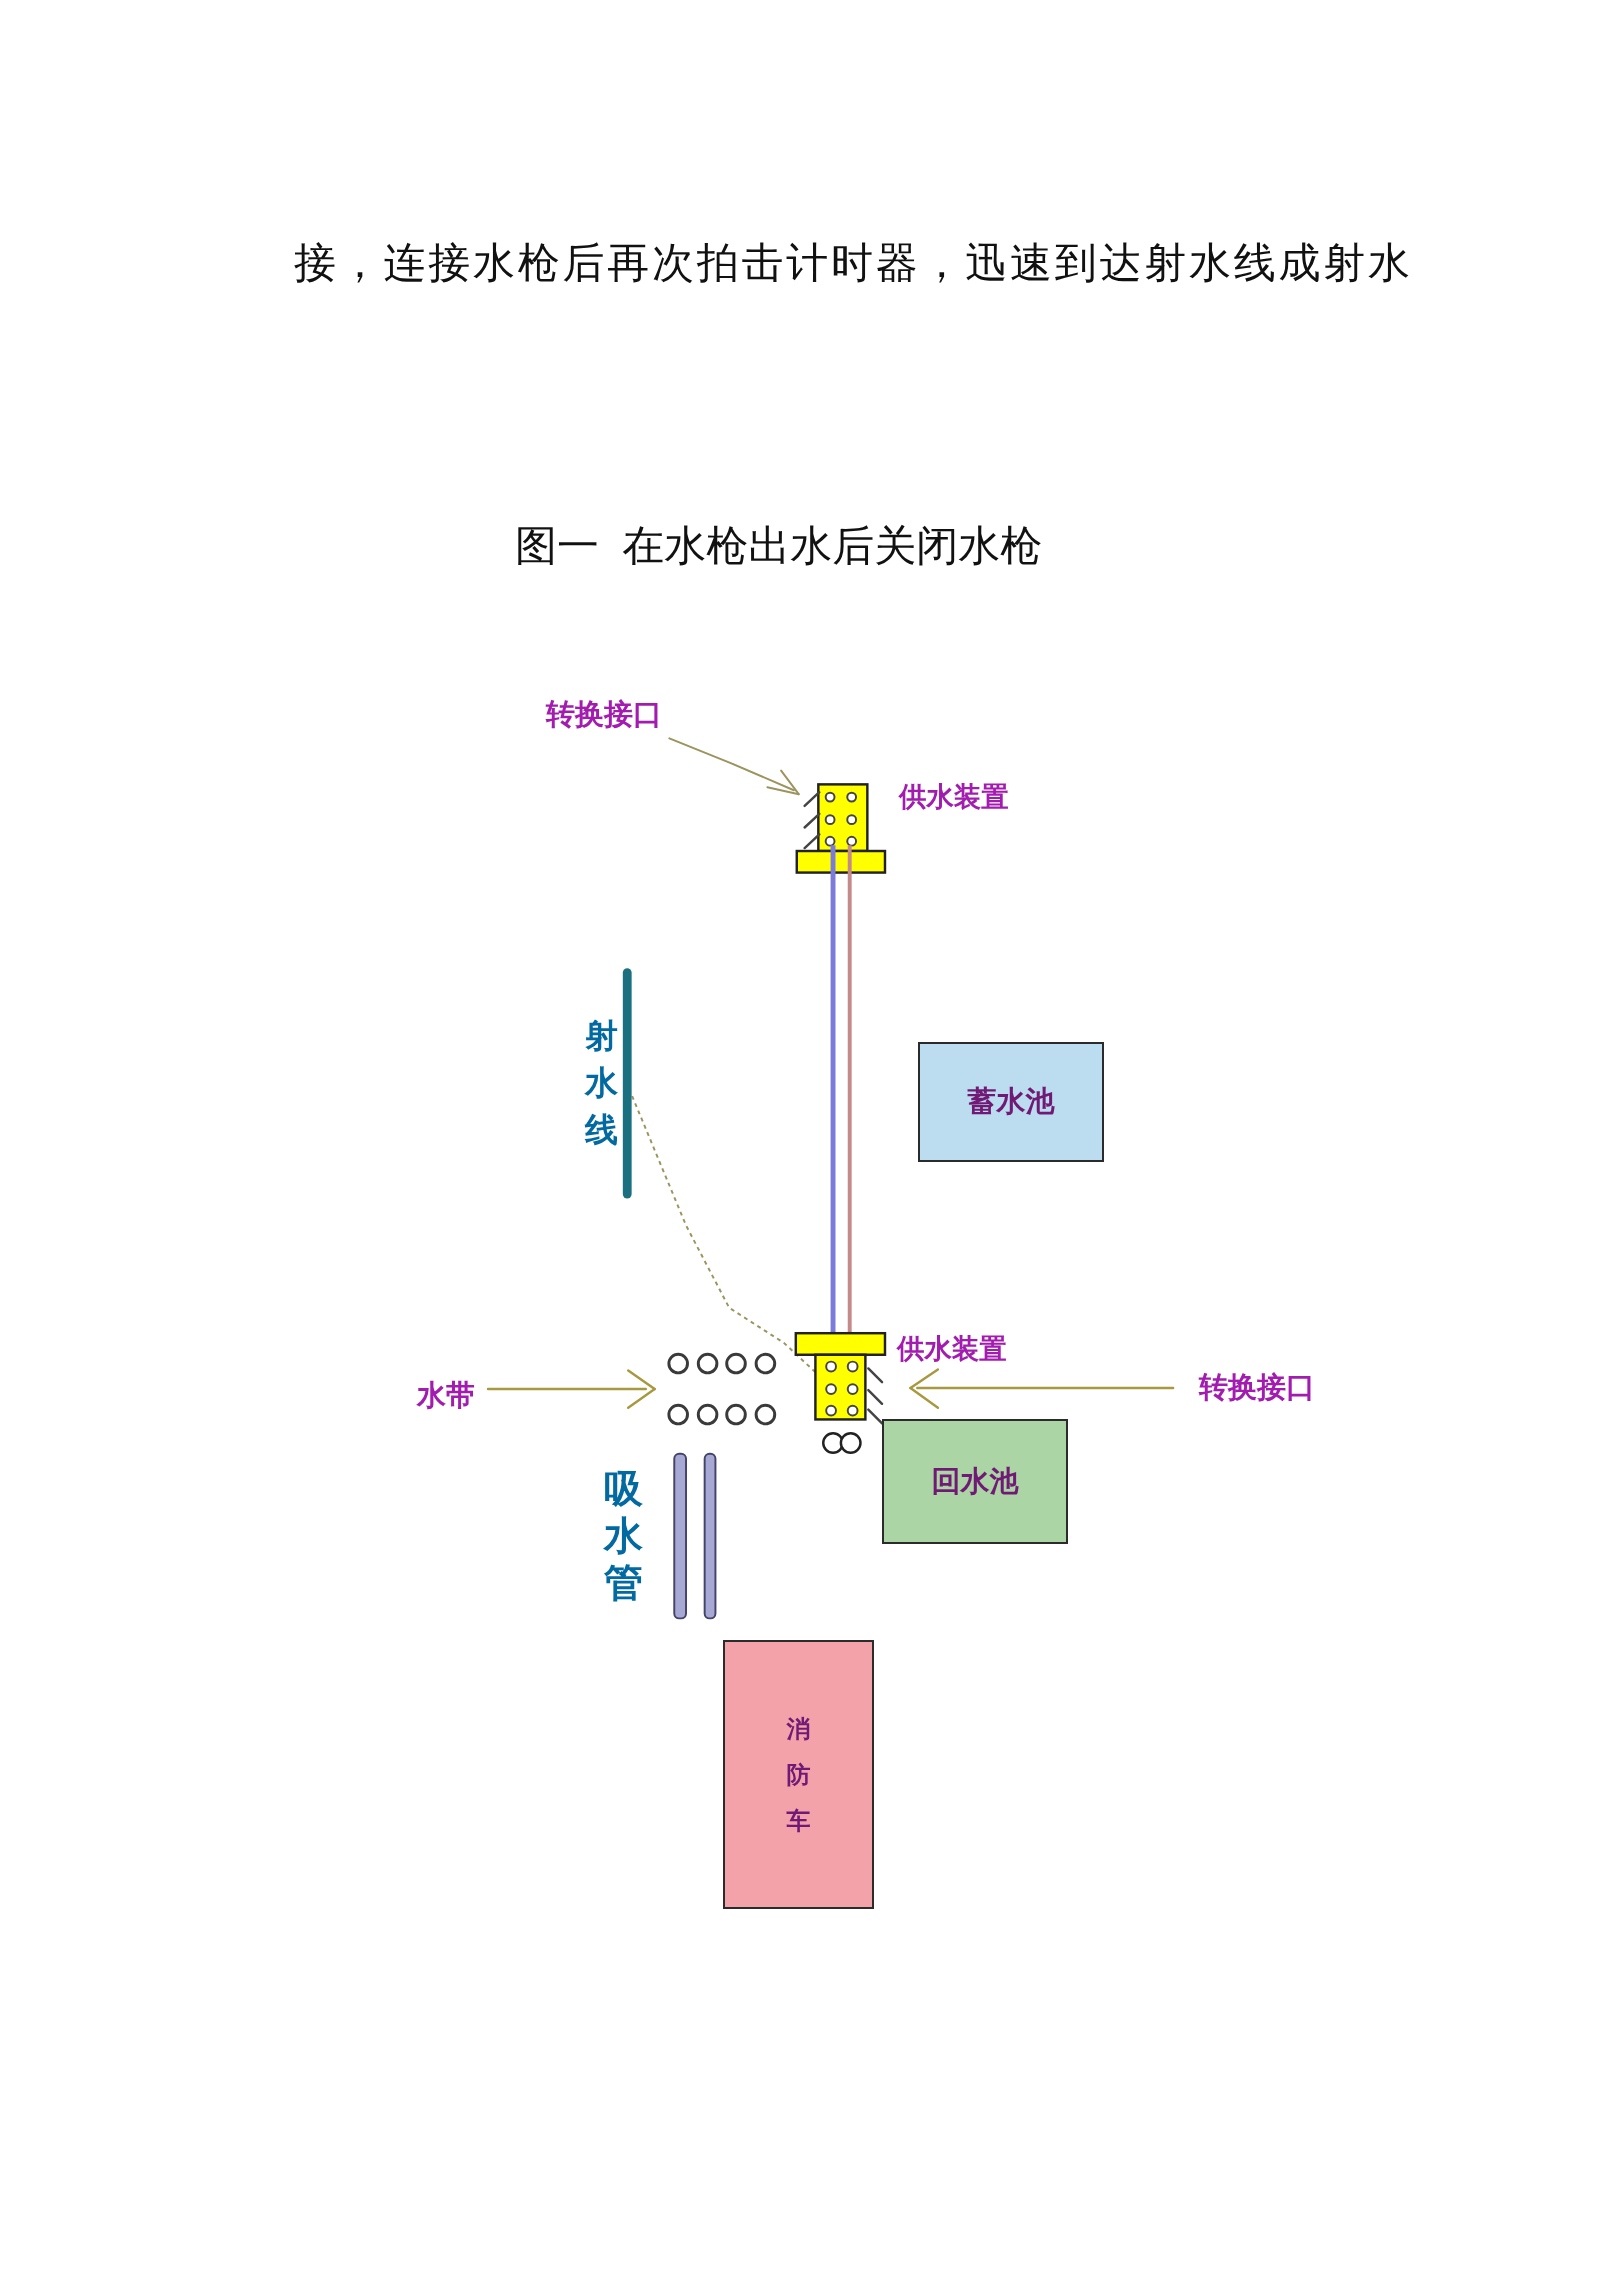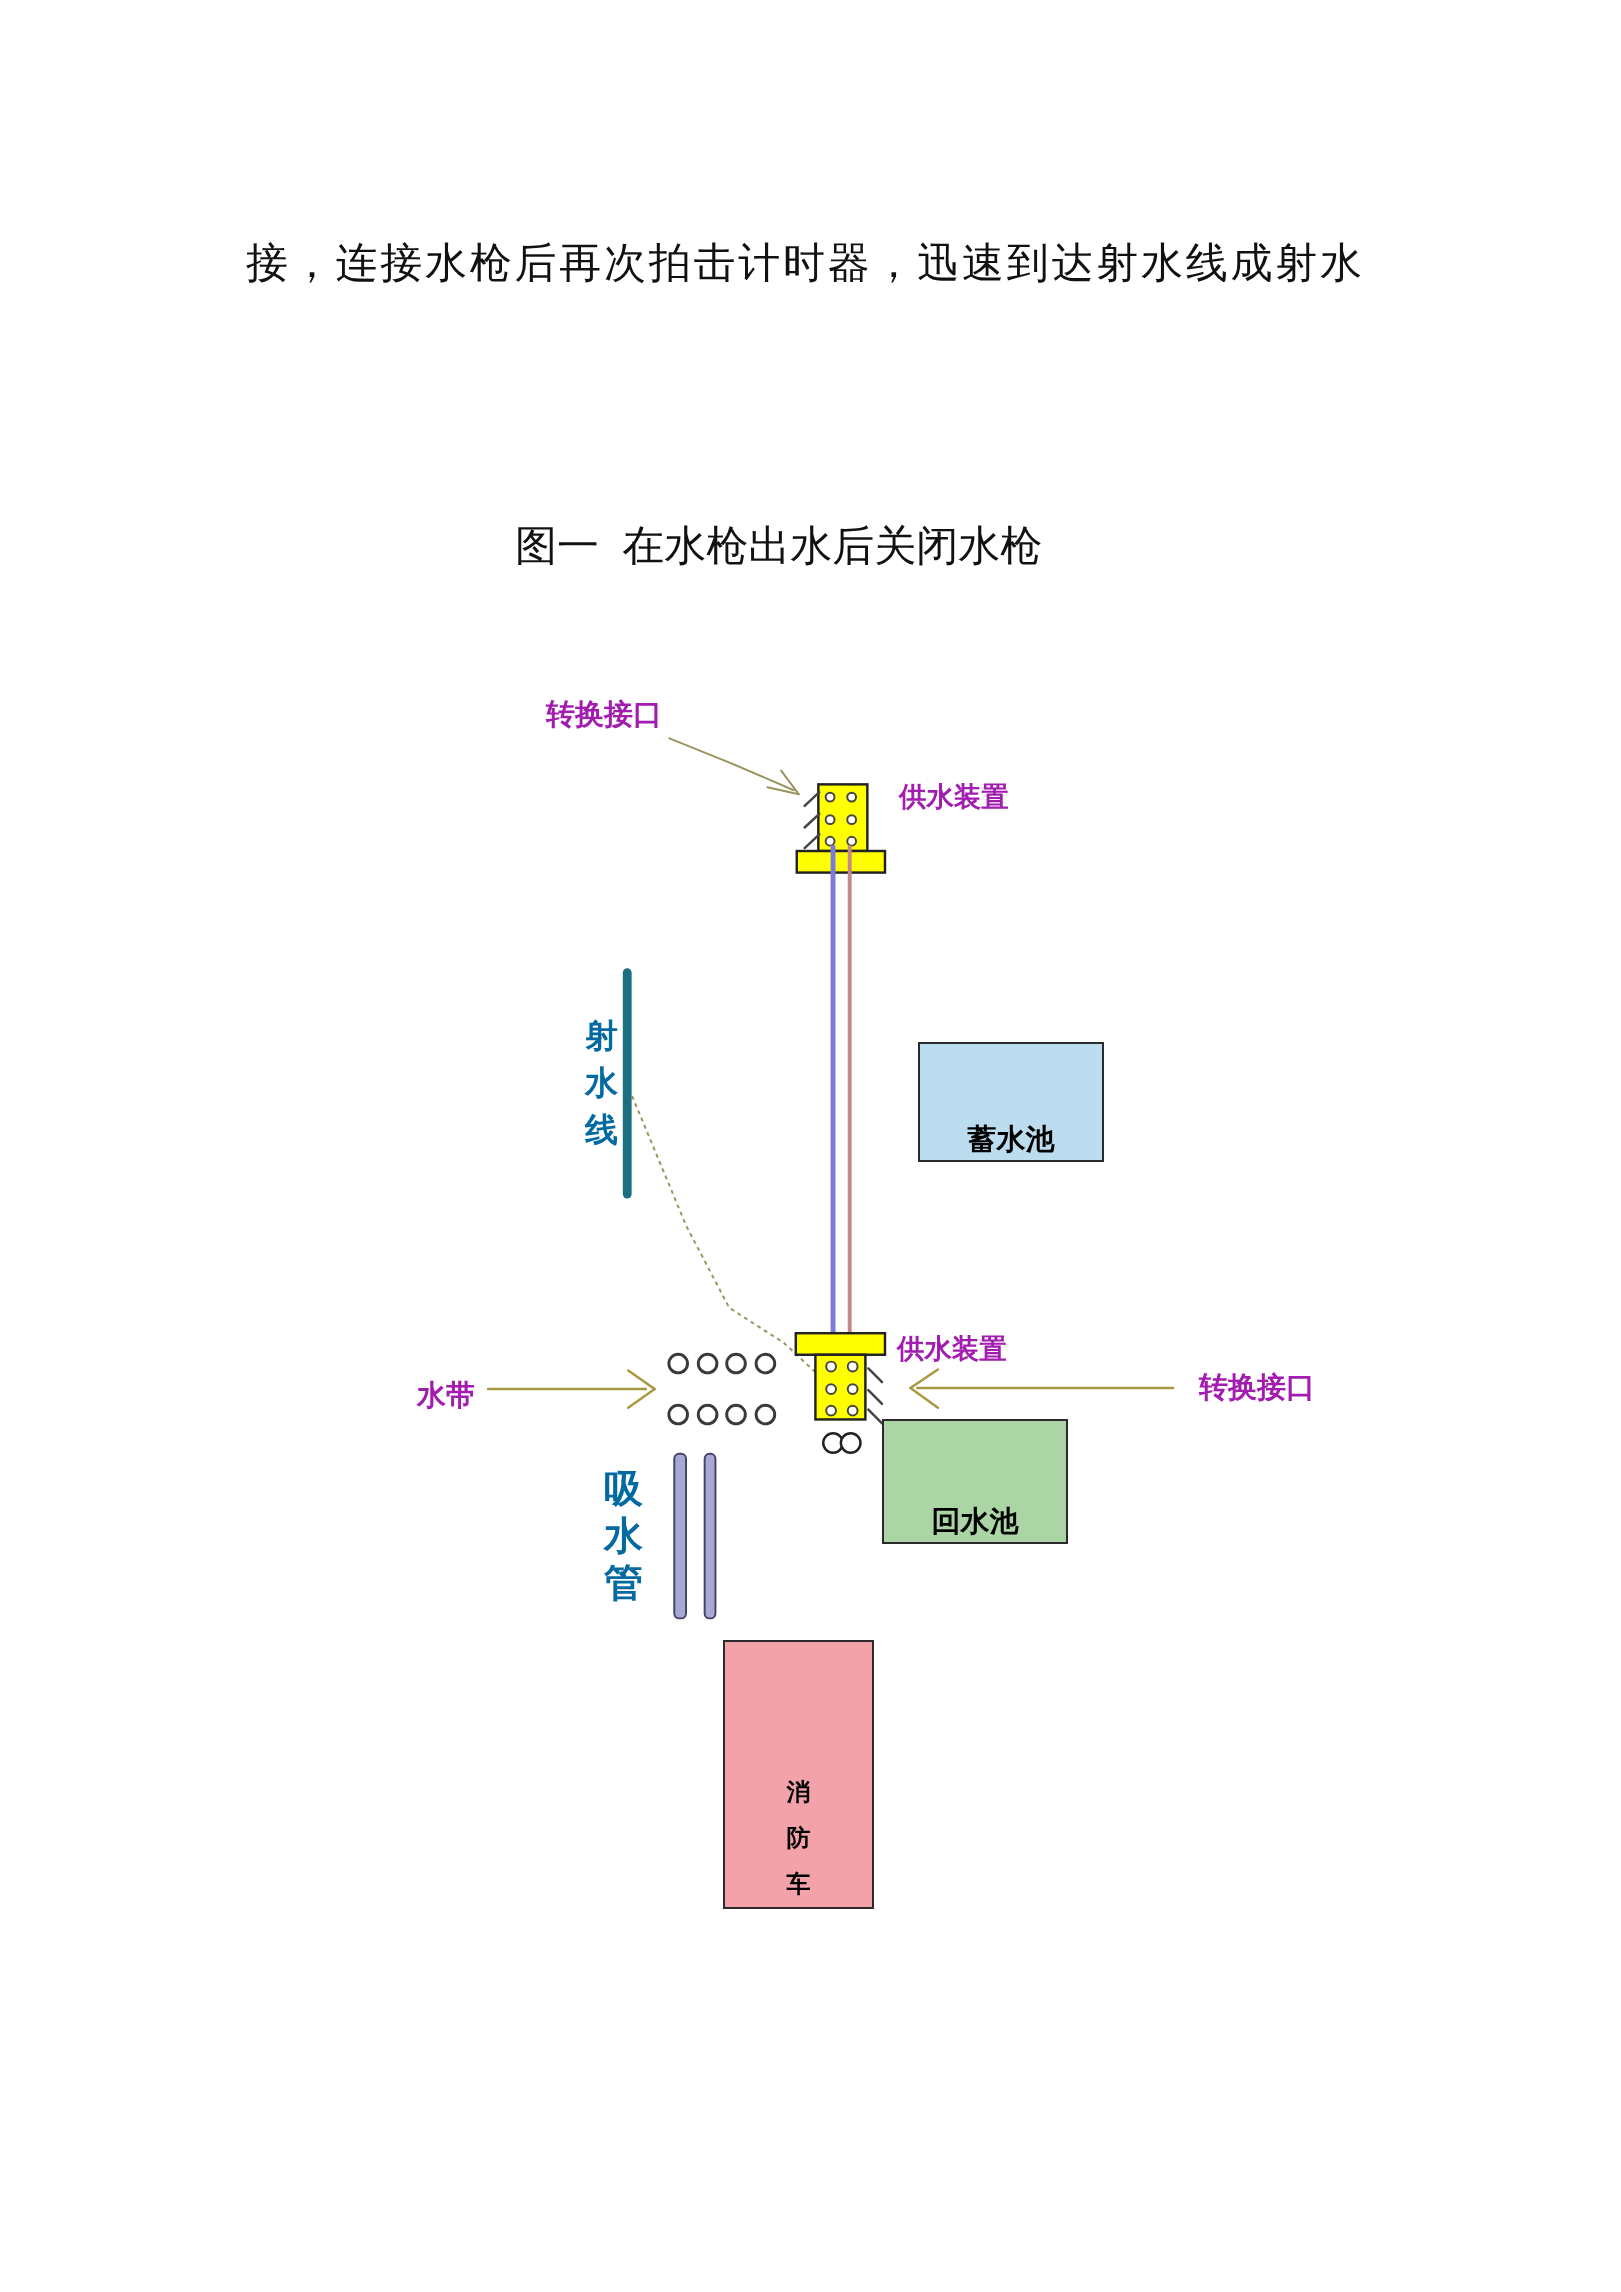--- a/index.html
+++ b/index.html
@@ -9,36 +9,36 @@
     background:#ffffff;
     font-family:"Liberation Sans","DejaVu Sans",sans-serif;
     color:#111111;
     overflow:hidden;
   }
   .body-line{
     position:absolute;left:246px;width:1117px;
     font-size:42px;line-height:49px;font-weight:500;
     letter-spacing:1px;white-space:pre;
   }
-  .just{text-align:justify;text-align-last:justify;white-space:normal;}
+  .just{text-align:justify;text-align-last:justify;white-space:normal;margin-left:48px;}
   .caption{
     position:absolute;left:515px;top:518px;
     font-size:42px;font-weight:500;white-space:pre;
   }
   .dlabel{
     position:absolute;font-weight:700;color:#a21caf;white-space:pre;
   }
   .vlabel{
     position:absolute;font-weight:700;color:#0369a1;
     word-break:break-all;text-align:center;
   }
   .pool{
-    position:absolute;display:flex;align-items:flex-end;justify-content:center;
+    position:absolute;display:flex;align-items:center;justify-content:center;
     border:2.9px solid #2b2b2b;box-sizing:border-box;
-    font-weight:700;font-size:29px;color:#000000;
+    font-weight:700;font-size:29px;color:#701a75;
   }
   .reservoir{left:918px;top:1042px;width:186px;height:120px;background:#BBDDEF;}
   .return-pool{left:882px;top:1419px;width:186px;height:125px;background:#ABD5A4;}
   .fire-truck{left:723px;top:1640px;width:151px;height:269px;background:#F2A2A8;}
   .truck-text{width:35px;font-size:24px;line-height:46px;font-weight:700;word-break:break-all;text-align:center;}
   svg.layer{position:absolute;left:0;top:0;}
 </style>
 </head>
 <body>
 

